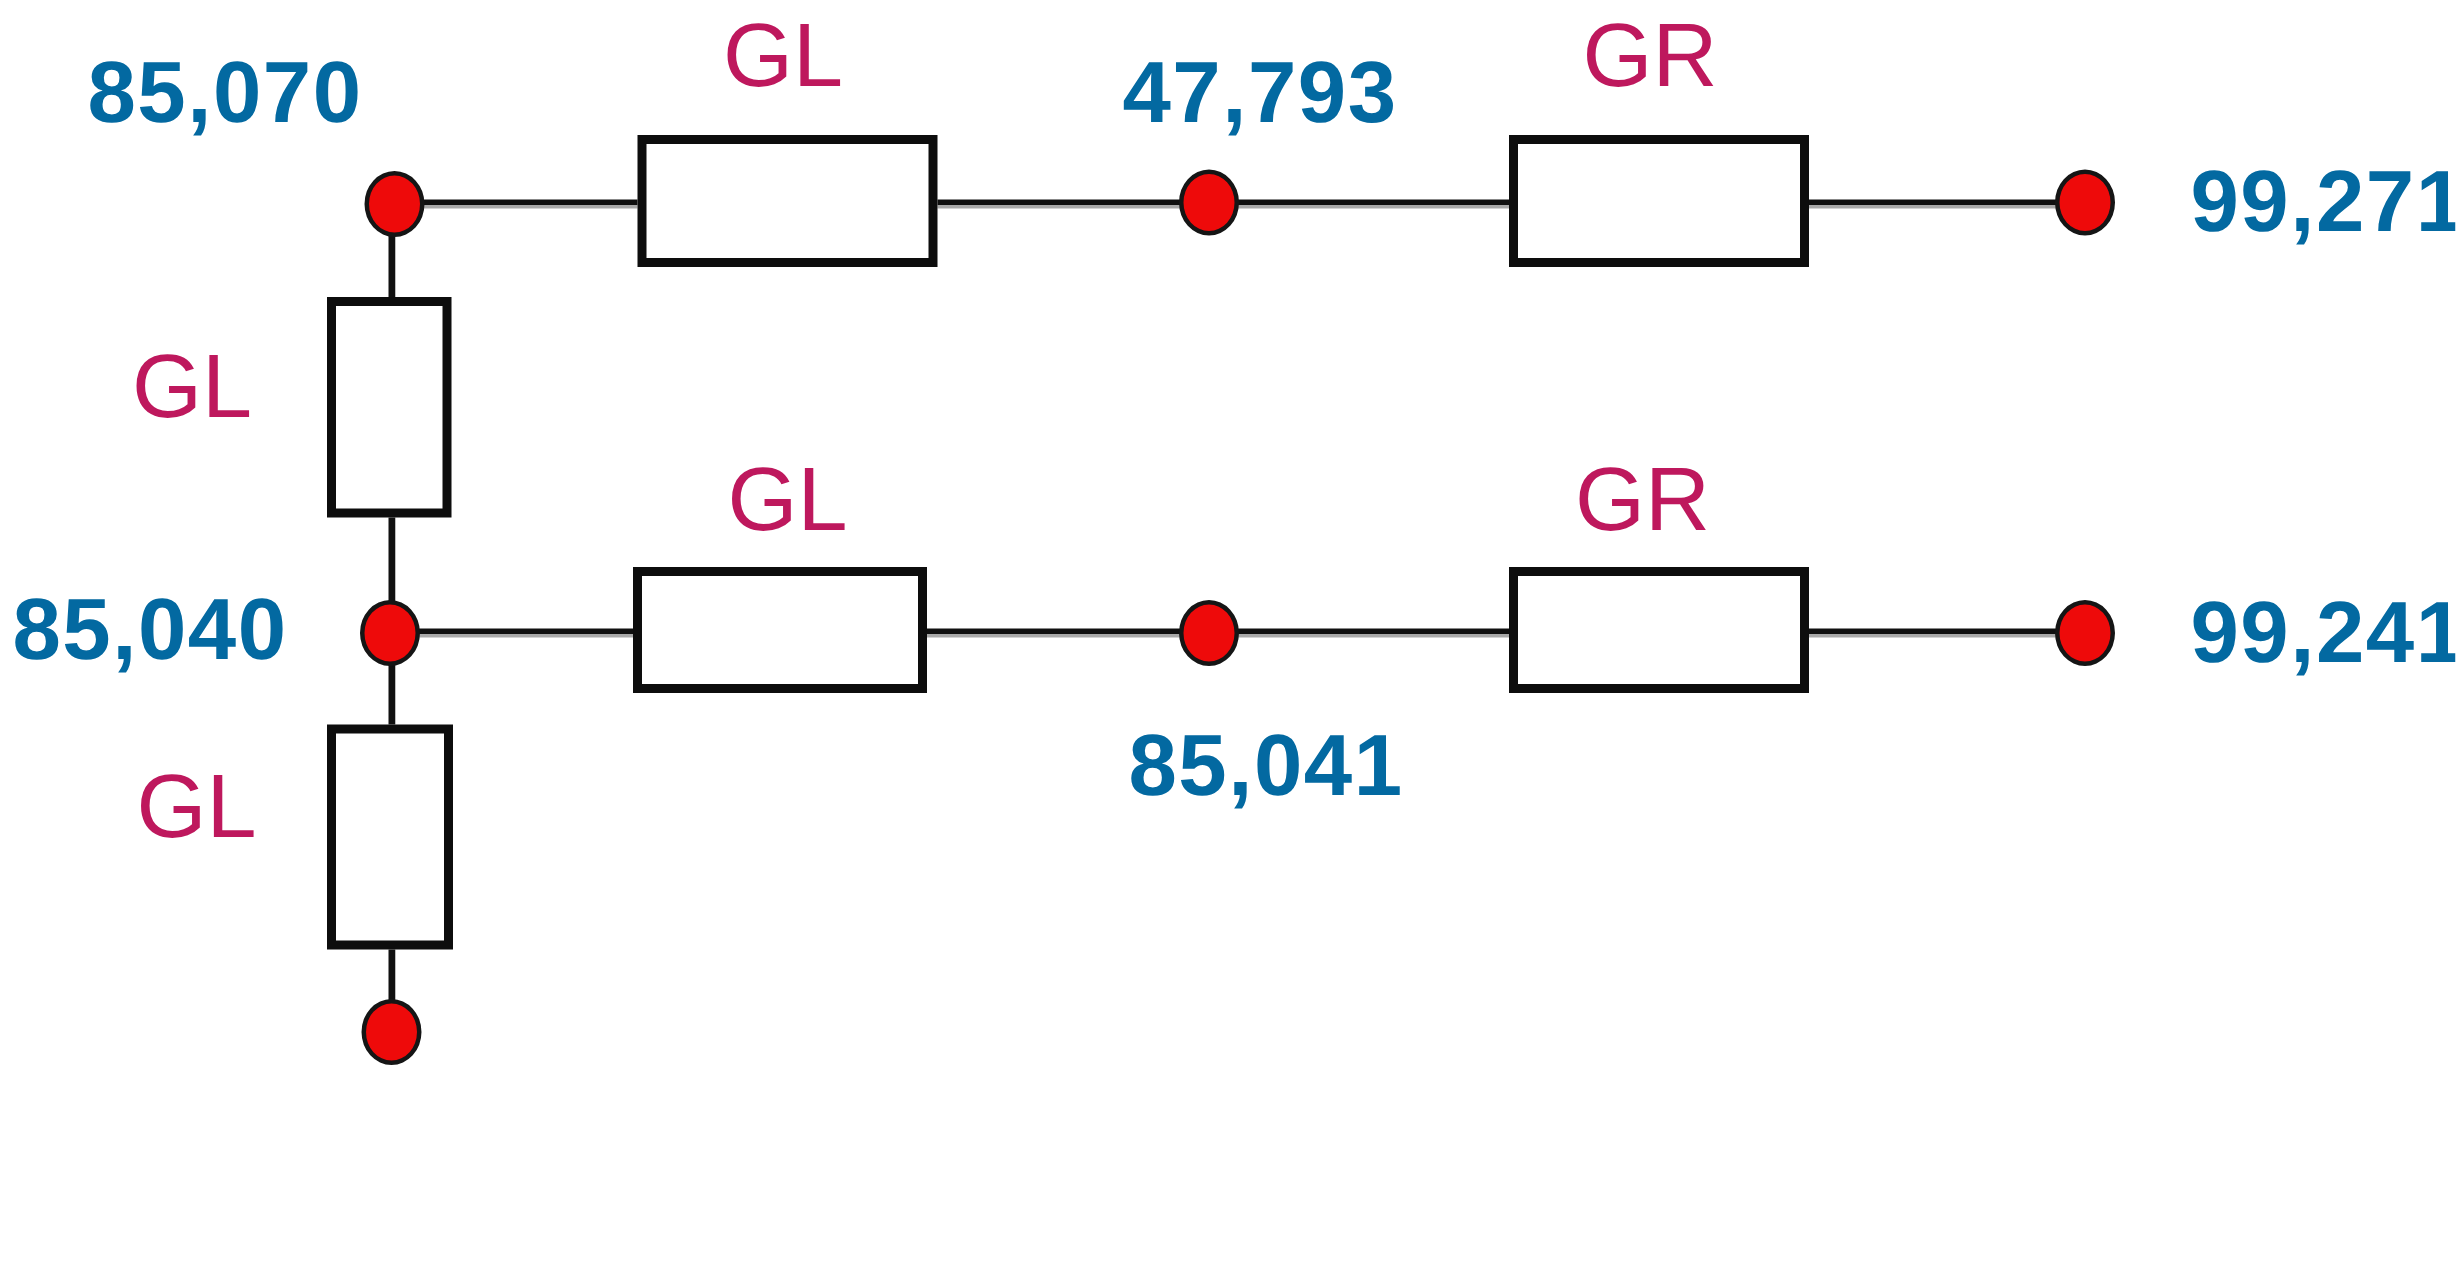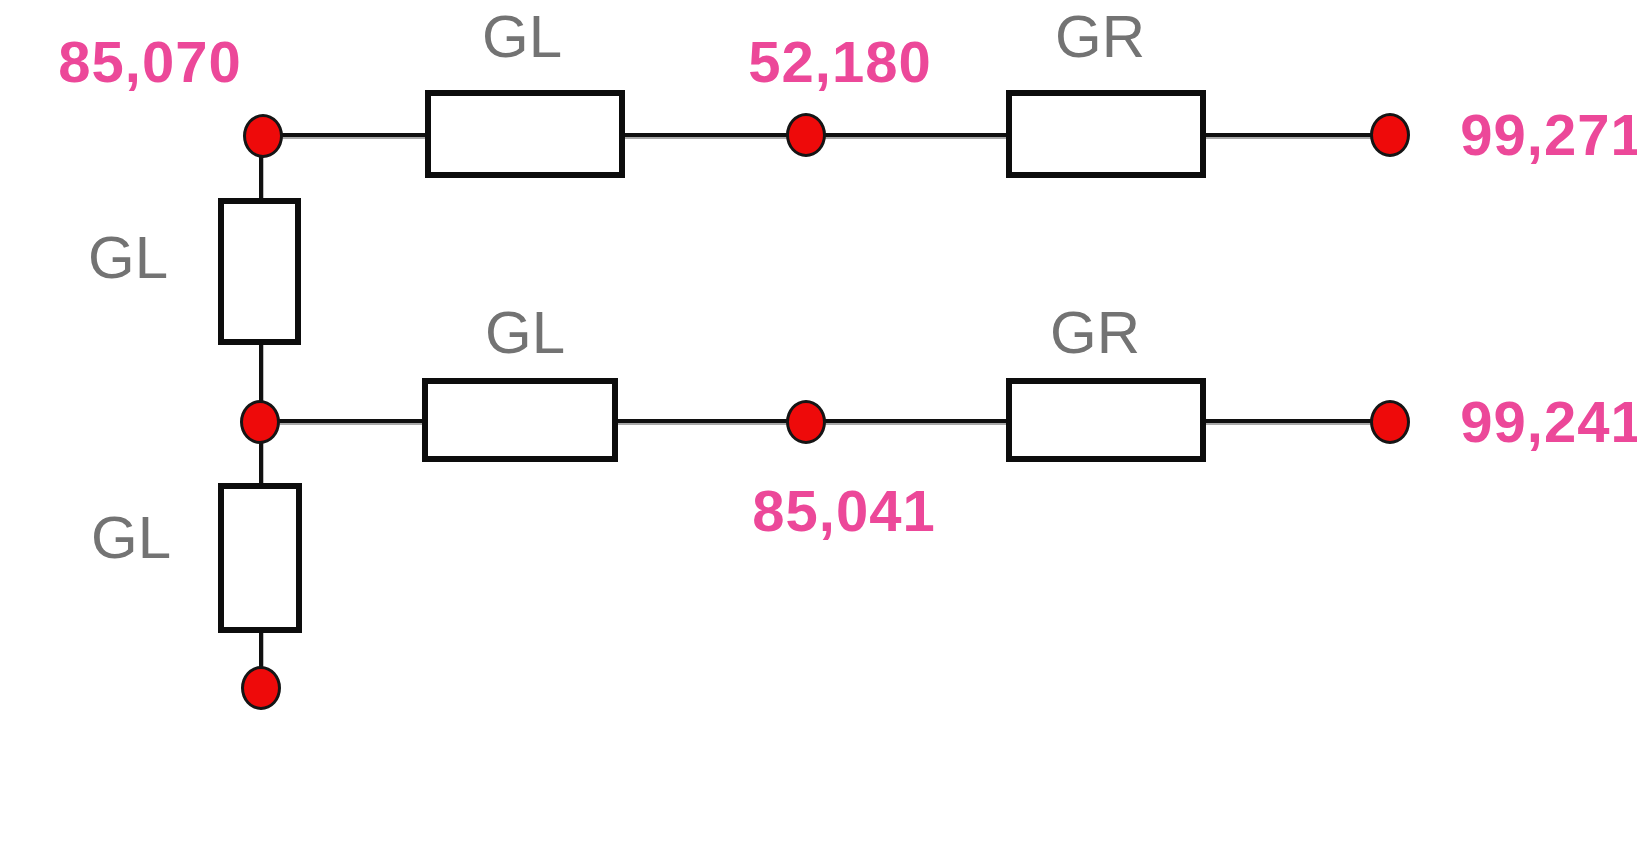--- a/index.html
+++ b/index.html
@@ -51,27 +51,27 @@
   .lbl {
     position: absolute;
     transform: translate(-50%, -50%);
     white-space: nowrap;
     z-index: 4;
     line-height: 1;
   }
   .lbl.num {
     font-size: 58px;
     font-weight: bold;
-    color: #ec4899;
+    color: #0369a1;
     letter-spacing: 1px;
   }
   .lbl.ref {
     font-size: 60px;
     font-weight: normal;
-    color: #737373;
+    color: #be185d;
   }
 </style>
 </head>
 <body>
 
 <div class="canvas">
 
   <div class="wire h" style="left:263px; top:133px; width:1127px;"></div>
   <div class="wire h" style="left:260px; top:419px; width:1130px;"></div>
   <div class="wire v" style="left:259px; top:136px; height:552px;"></div>
@@ -85,22 +85,23 @@
 
   <div class="dot" style="left:243px;  top:114px;"></div>
   <div class="dot" style="left:786px;  top:113px;"></div>
   <div class="dot" style="left:1370px; top:113px;"></div>
   <div class="dot" style="left:240px;  top:400px;"></div>
   <div class="dot" style="left:786px;  top:400px;"></div>
   <div class="dot" style="left:1370px; top:400px;"></div>
   <div class="dot" style="left:241px;  top:666px;"></div>
 
   <div class="lbl num" style="left:150px; top:62px;">85,070</div>
-  <div class="lbl num" style="left:840px; top:62px;">52,180</div>
+  <div class="lbl num" style="left:840px; top:62px;">47,793</div>
   <div class="lbl num" style="left:1552px; top:135px;">99,271</div>
+  <div class="lbl num" style="left:100px; top:420px;">85,040</div>
   <div class="lbl num" style="left:844px; top:511px;">85,041</div>
   <div class="lbl num" style="left:1552px; top:422px;">99,241</div>
 
   <div class="lbl ref" style="left:522px; top:37px;">GL</div>
   <div class="lbl ref" style="left:1100px; top:37px;">GR</div>
   <div class="lbl ref" style="left:525px; top:333px;">GL</div>
   <div class="lbl ref" style="left:1095px; top:333px;">GR</div>
   <div class="lbl ref" style="left:128px; top:258px;">GL</div>
   <div class="lbl ref" style="left:131px; top:538px;">GL</div>
 

